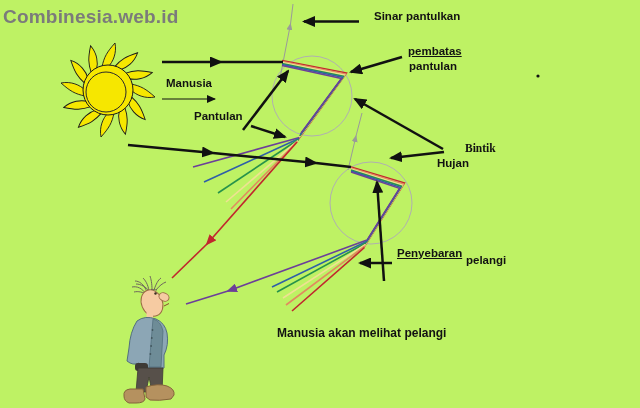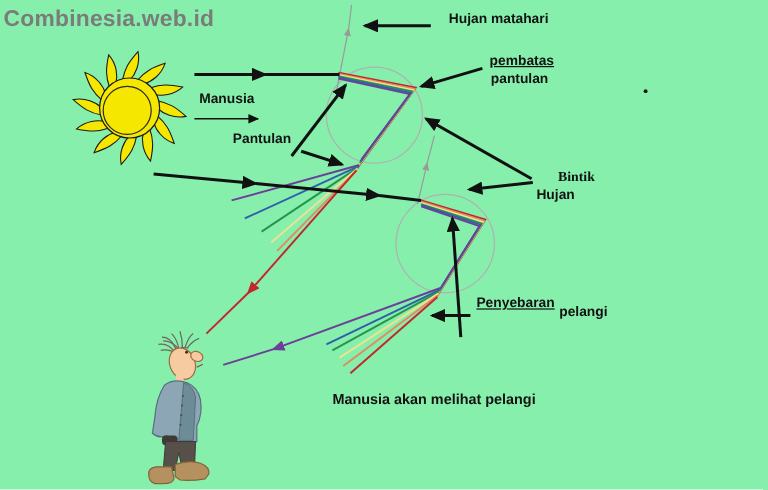--- a/index.html
+++ b/index.html
@@ -1,17 +1,17 @@
 <!DOCTYPE html>
 <html><head>
 <meta charset="utf-8">
 <style>
   html,body{margin:0;padding:0;background:#ffffff;}
   .stage{
-    position:relative;width:640px;height:408px;background:#86efac;
+    position:relative;width:640px;height:408px;background:#bef264;
     font-family:"Liberation Sans",sans-serif;overflow:hidden;
   }
   .stage svg{position:absolute;left:0;top:0;}
   .lbl{
     position:absolute;font-weight:bold;font-size:11.5px;line-height:14px;
     color:#121212;white-space:nowrap;
   }
   .watermark{
     position:absolute;left:3px;top:6px;font-weight:800;font-size:19px;
     color:#7b7b7b;letter-spacing:0.2px;white-space:nowrap;
@@ -168,25 +168,25 @@
       <path d="M124,396 Q123,390 130,389 L143,389 L145,399 Q144,403 136,403 L129,403 Q124,401 124,396 Z" fill="#b5915f" stroke="#84633b" stroke-width="1"></path>
       <path d="M146,387 Q158,383 167,386 Q175,389 174,395 L171,399 Q159,401 150,400 L146,397 Z" fill="#b5915f" stroke="#84633b" stroke-width="1"></path>
     </g>
   </svg>
 
   <div class="watermark">Combinesia.web.id</div>
 
   <div class="lbl" style="left:166px;top:76px;">Manusia</div>
   <div class="lbl" style="left:194px;top:109px;">Pantulan</div>
 
-  <div class="lbl" style="left:374px;top:9px;">Hujan matahari</div>
+  <div class="lbl" style="left:374px;top:9px;">Sinar pantulkan</div>
 
   <div class="lbl" style="left:408px;top:44px;text-decoration:underline;">pembatas</div>
   <div class="lbl" style="left:409px;top:59px;">pantulan</div>
 
   <div class="lbl" style="left:465px;top:141px;font-family:Liberation Serif, serif;">Bintik</div>
-  <div class="lbl" style="left:447px;top:156px;text-align:right;">Hujan</div>
+  <div class="lbl" style="left:437px;top:156px;text-align:right;">Hujan</div>
 
   <div class="lbl" style="left:397px;top:246px;text-decoration:underline;">Penyebaran</div>
   <div class="lbl" style="left:466px;top:253px;">pelangi</div>
 
   <div class="lbl" style="left:277px;top:326px;font-size:12px;">Manusia akan melihat pelangi</div>
 </div>
 
 </body></html>

